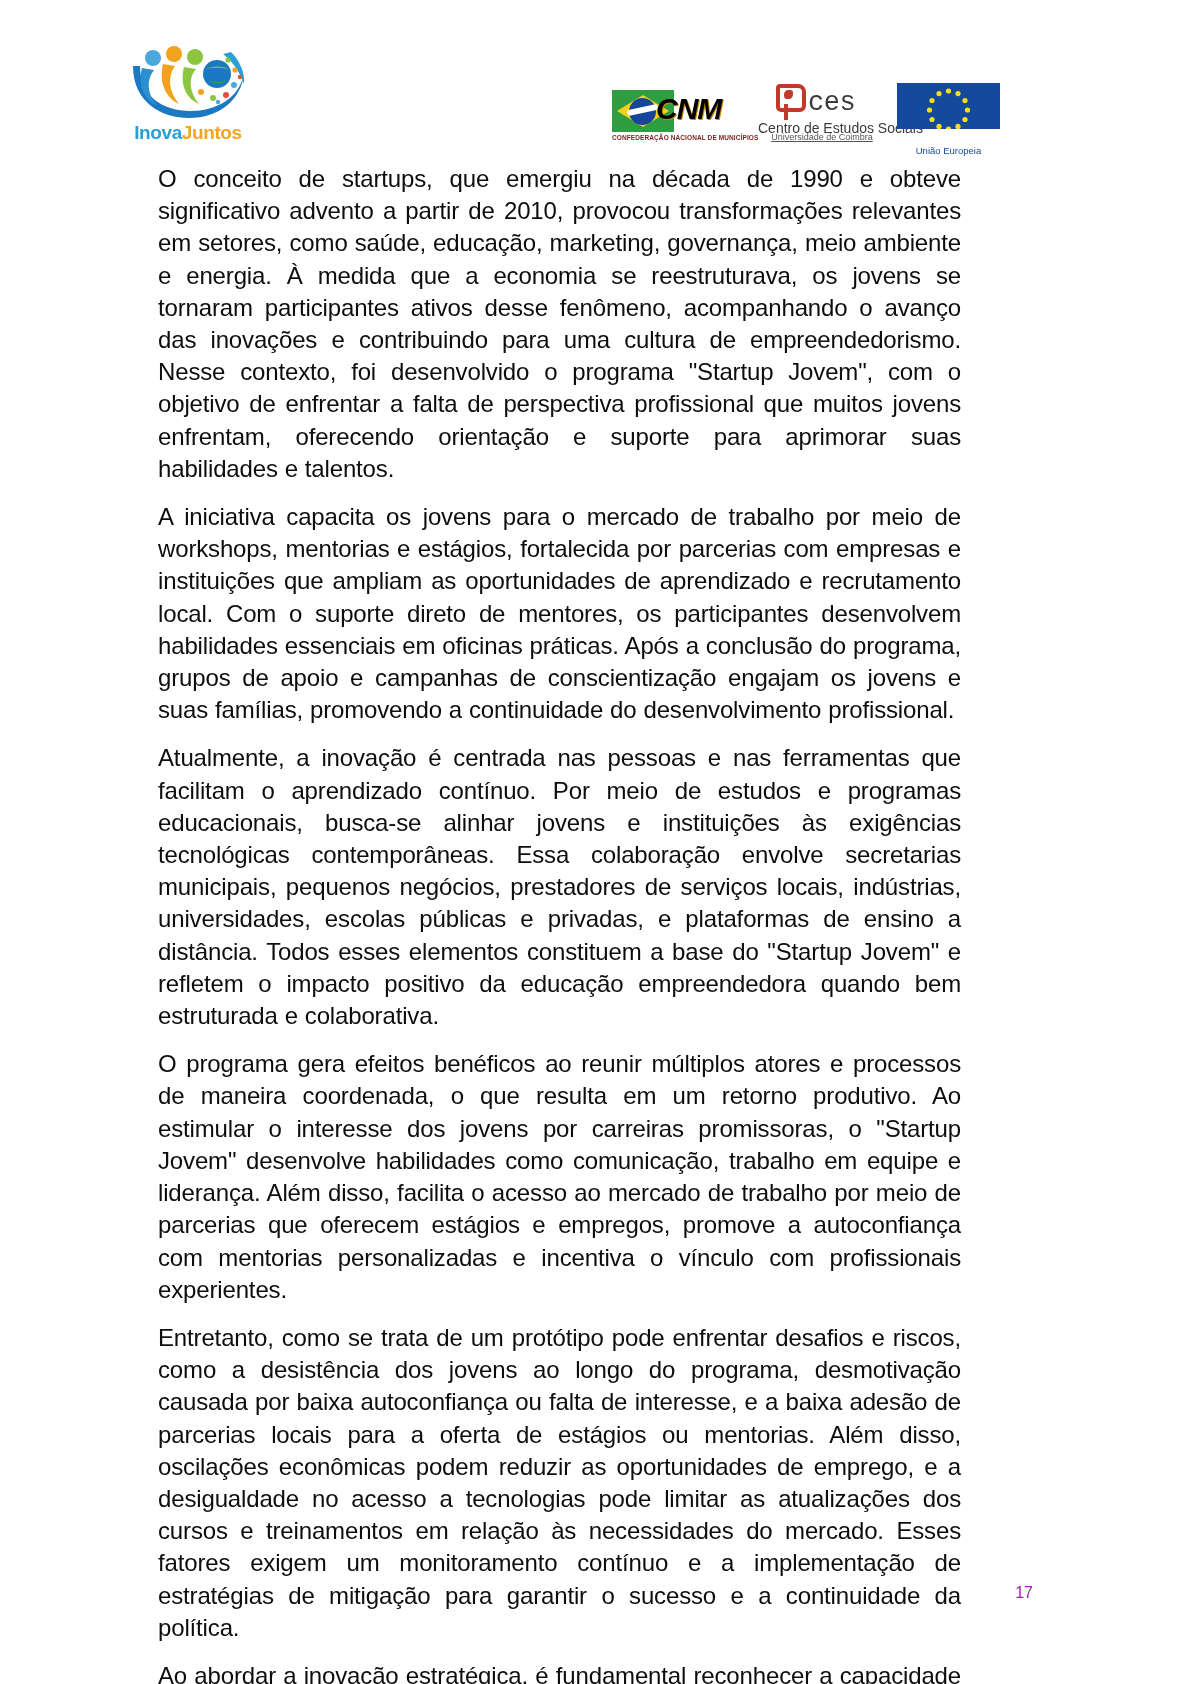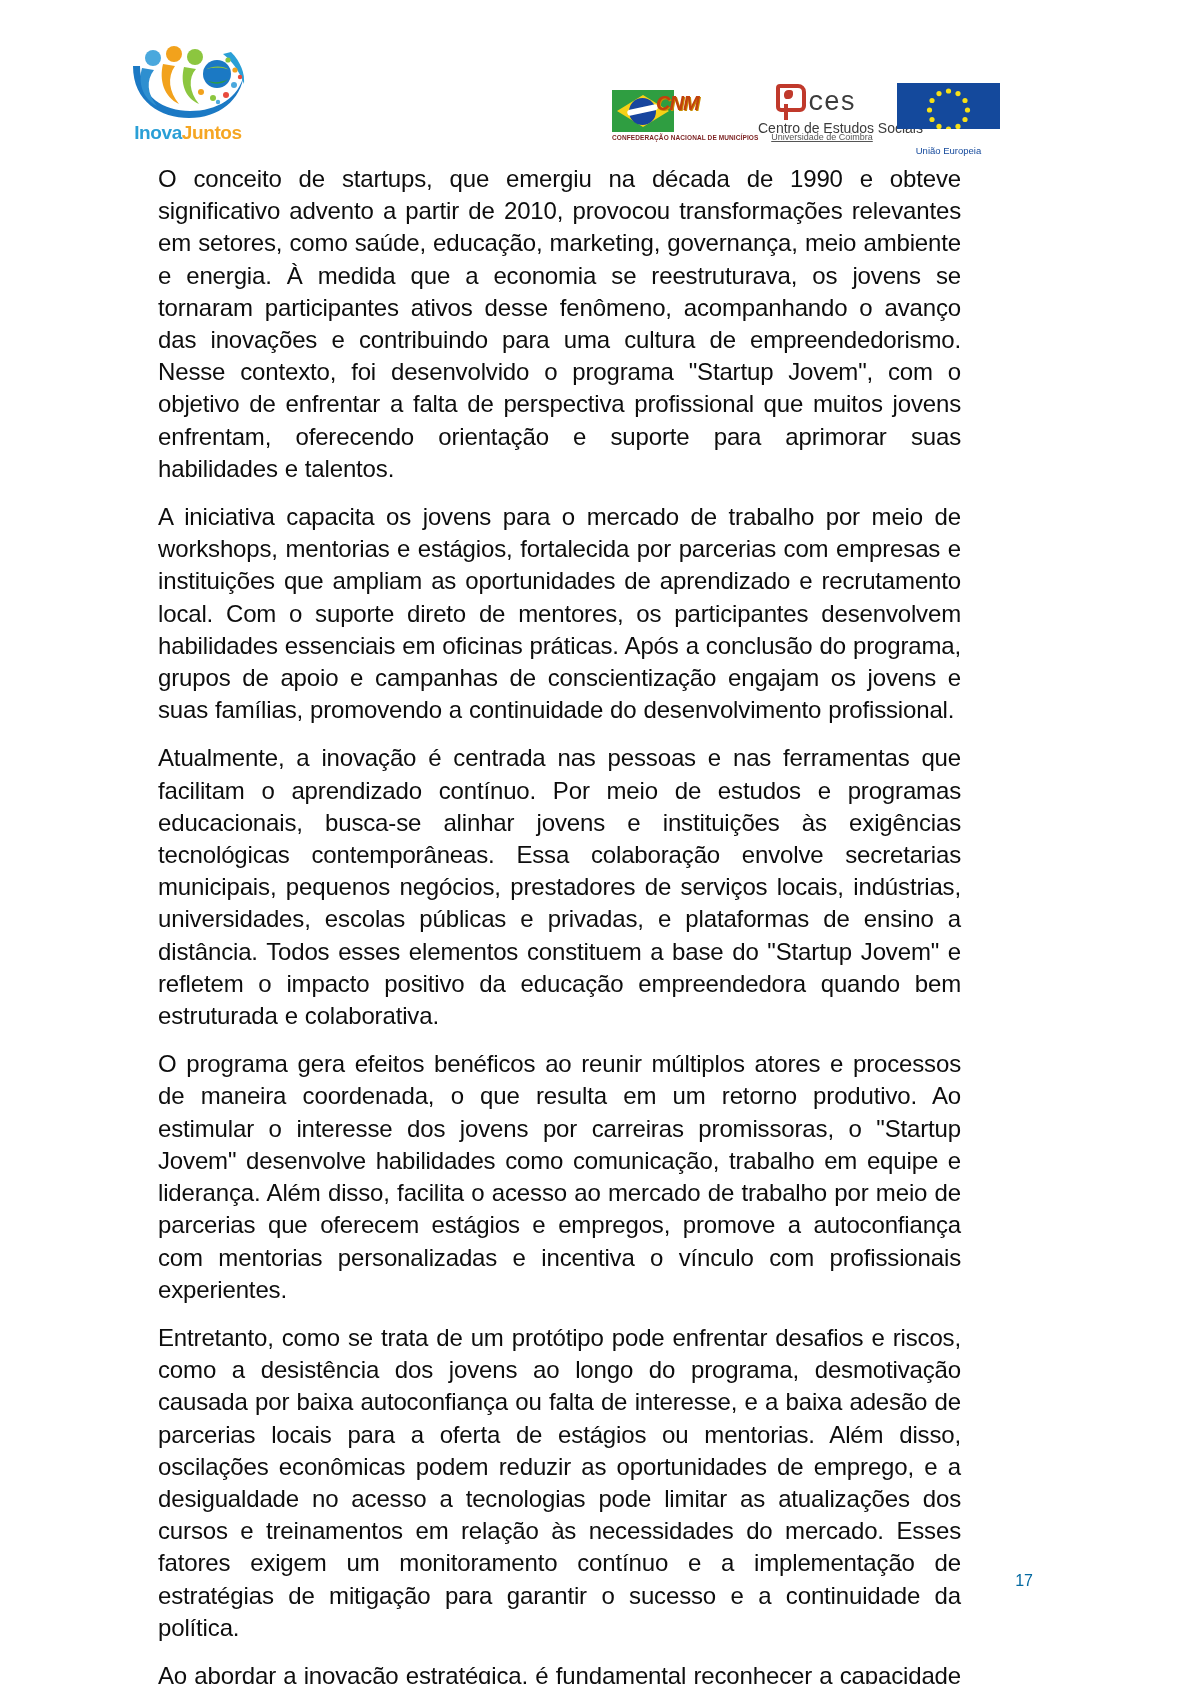--- a/index.html
+++ b/index.html
@@ -98,23 +98,23 @@
     width: 31px;
     height: 6px;
     background: #ffffff;
     transform: rotate(-12deg);
     border-radius: 3px;
   }
   .cnm-text {
     position: absolute;
     left: 44px;
     top: 2px;
-    font-size: 20px;
+    font-size: 30px;
     font-weight: bold;
-    color: #c2410c;
+    color: #000000;
     font-style: italic;
     letter-spacing: -1px;
     text-shadow: 1px 1px 0 #c98a00;
   }
   .cnm-sub {
     position: absolute;
     left: 0;
     top: 44px;
     width: 128px;
     text-align: center;
@@ -250,23 +250,23 @@
     letter-spacing: -0.15px;
     word-spacing: 0.4px;
     font-stretch: condensed;
     transform-origin: left top;
   }
   p.para:last-child { margin-bottom: 16px; }
 
   .page-number {
     position: absolute;
     right: 158px;
-    bottom: 94px;
+    bottom: 82px;
     font-size: 16px;
-    color: #0369a1;
+    color: #a21caf;
   }
 </style>
 </head>
 <body>
 
 <div class="page">
 
   <div class="header">
 
     <div class="logo-inova">

